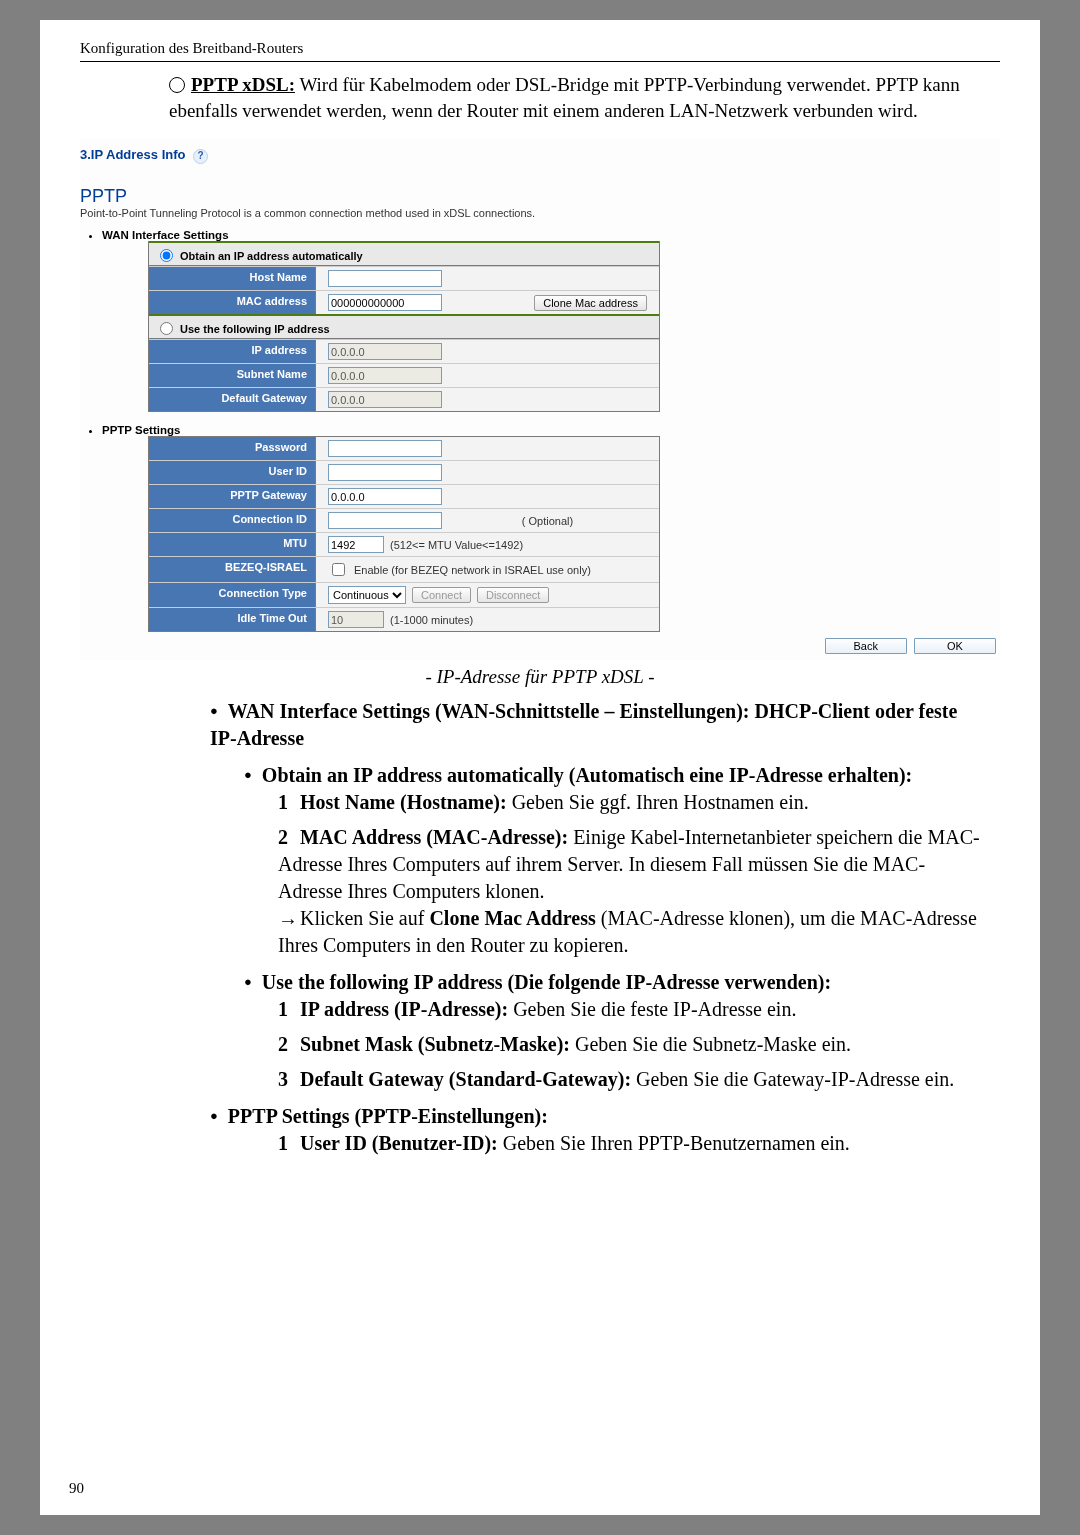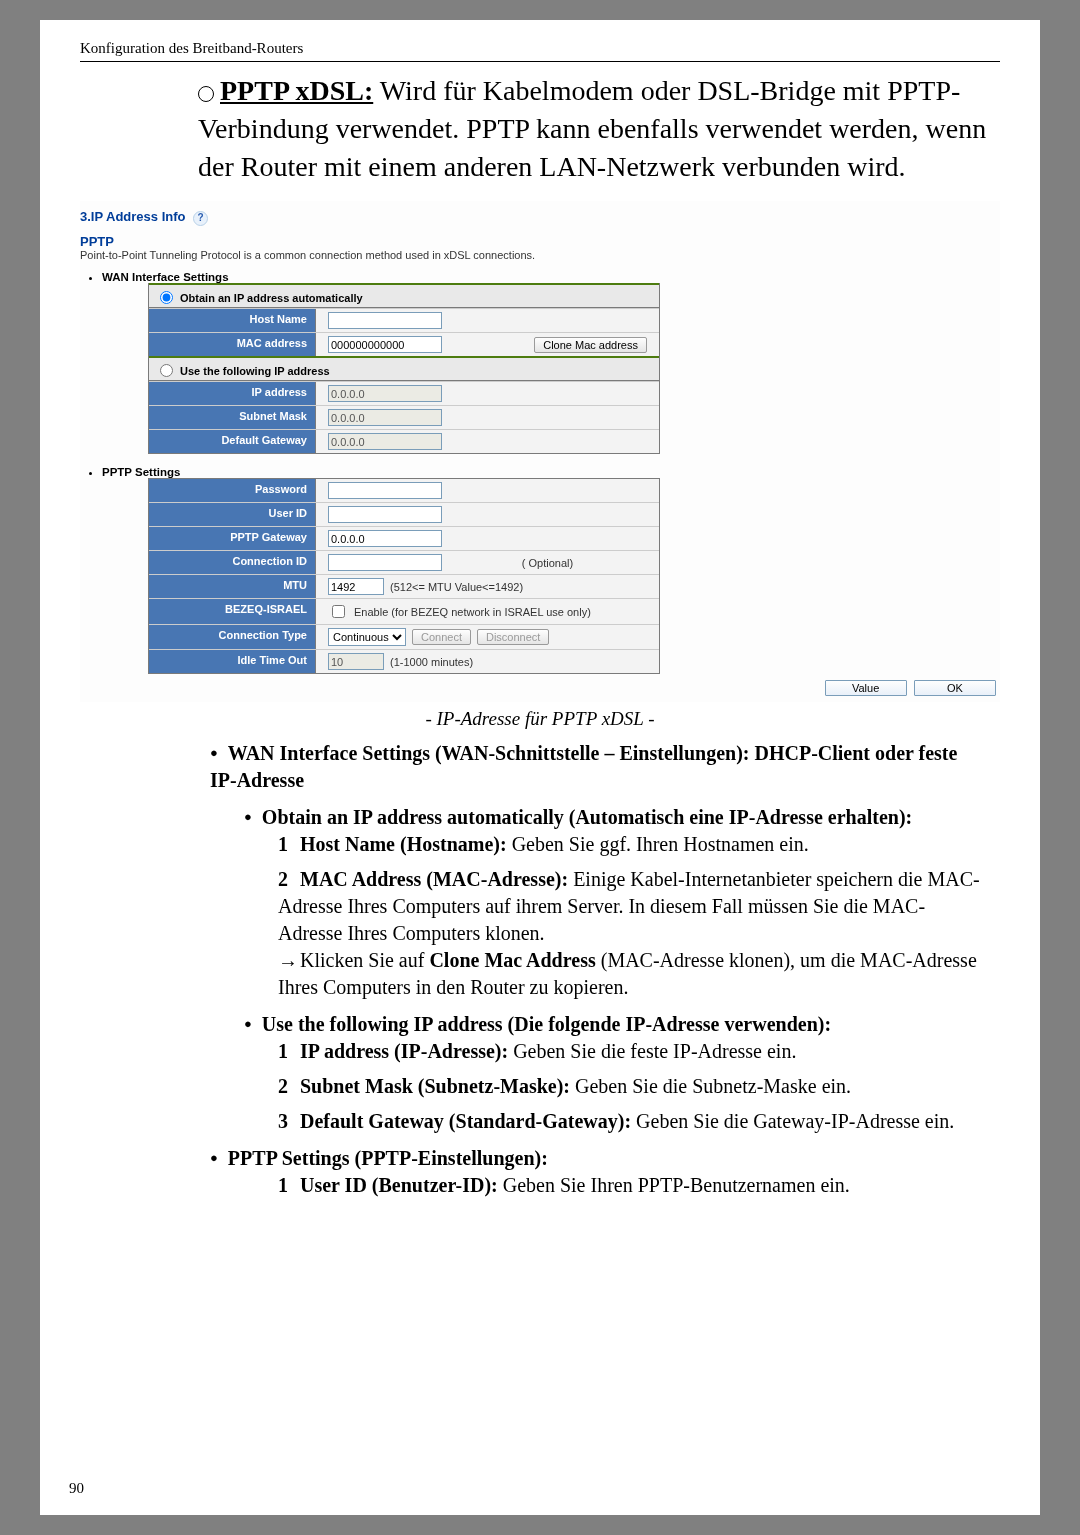--- a/index.html
+++ b/index.html
@@ -16,23 +16,23 @@
     position: relative;
     box-sizing: border-box;
   }
   .top-header {
     font-size: 15px;
     text-align: left;
     margin-bottom: 4px;
   }
   hr.thin { border: none; border-top: 1px solid #000; margin: 0 0 10px 0;}
   .intro-block {
-    margin-left: 118px;
+    margin-left: 89px;
     margin-right: 10px;
-    font-size: 28px;
+    font-size: 19px;
     line-height: 1.35;
   }
   .intro-block .pptp-label {
     font-weight: bold;
     text-decoration: underline;
   }
   .intro-bullet {
     display: inline-block;
     width: 14px; height:14px; border:1.5px solid #000; border-radius:50%;
     vertical-align: -2px;
@@ -51,21 +51,21 @@
     color: #003d99;
     font-weight: bold;
     font-size: 13px;
     padding: 2px 0;
   }
   .shot .help-q {
     display:inline-block; width:13px; height:13px; border-radius:50%;
     border:1px solid #b8d1e8; background:#e8f1fb; color:#2a5db0; font-size:10px;
     text-align:center; line-height:12px; margin-left:4px; font-weight:bold;
   }
-  .shot .pptp-title { color:#003d99; font-weight:bold; font-size:13px; margin-top:6px;}
+  .shot .pptp-title { color:#003d99; font-weight:normal; font-size:18px; margin-top:20px;}
   .shot .pptp-desc { font-size:11px; color:#333; margin-bottom:10px;}
   .shot ul { list-style: disc; margin: 2px 0 2px 22px; padding:0;}
   .shot ul > li { font-weight:bold; font-size:11.5px; margin-bottom:4px;}
   .form-box {
     margin-left: 46px;
     border: 1px solid #7a7a7a;
     border-top: none;
     width: 510px;
     font-size: 11px;
     font-weight: normal;
@@ -216,21 +216,21 @@
             <input type="radio" class="radio" style="">
             <span>Use the following IP address</span>
           </div>
           <div class="row">
             <div class="lab">IP address</div>
             <div class="val">
                 <input type="text" class="disabled" readonly="" value="0.0.0.0" style="">
               </div>
           </div>
           <div class="row">
-            <div class="lab">Subnet Mask</div>
+            <div class="lab">Subnet Name</div>
             <div class="val">
                 <input type="text" class="disabled" readonly="" value="0.0.0.0" style="">
               </div>
           </div>
           <div class="row">
             <div class="lab">Default Gateway</div>
             <div class="val">
                 <input type="text" class="disabled" readonly="" value="0.0.0.0" style="">
               </div>
           </div>
@@ -295,21 +295,21 @@
             <div class="val">
               <input type="text" style="width: 50px;" class="disabled" readonly="" value="10">
               <span class="note">(1-1000 minutes)</span>
             </div>
           </div>
         </div>
       </li>
     </ul>
 
     <div class="bottom-btns">
-      <span class="wbtn">Value</span>
+      <span class="wbtn">Back</span>
       <span class="wbtn">OK</span>
     </div>
   </div>
 
   <div class="caption">- IP-Adresse für PPTP xDSL -</div>
 
   <div class="doc-list">
     <ul>
       <li class="bullet-dot"><b>WAN Interface Settings (WAN-Schnittstelle – Einstellungen): DHCP-Client oder feste IP-Adresse</b></li>
 

